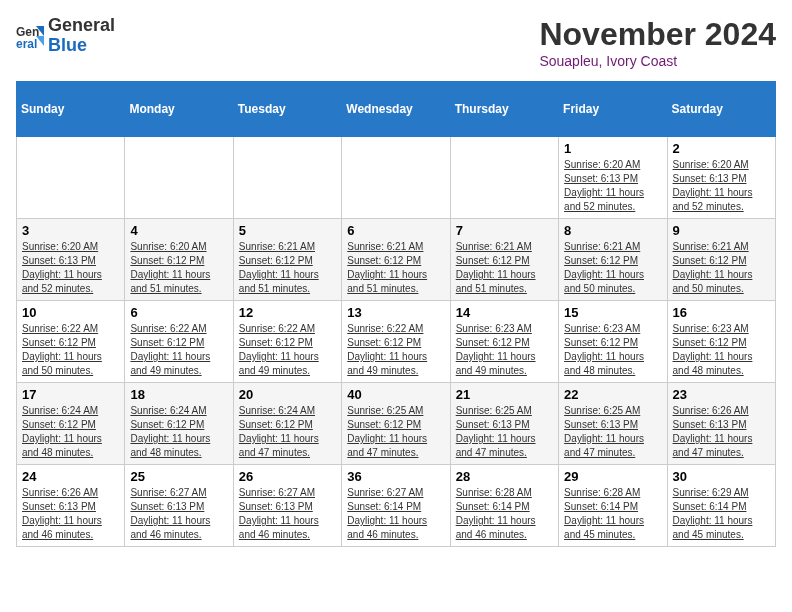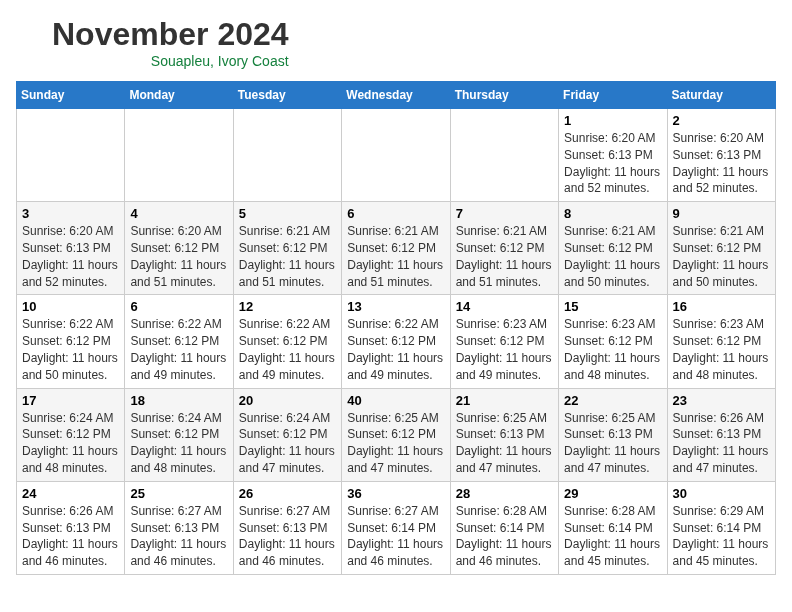--- a/index.html
+++ b/index.html
@@ -26,41 +26,40 @@
       font-weight: bold;
       line-height: 1.1;
     }
     .logo-text .general { color: #333; }
     .logo-text .blue { color: #1a6bbf; }
     .logo-icon {
       width: 28px;
       height: 28px;
     }
     .title-section {
-      text-align: right;
       margin-left: 36px;
     }
     .month-title {
       font-size: 32px;
       font-weight: bold;
       color: #333;
     }
     .subtitle {
       font-size: 14px;
-      color: #15803d;
+      color: #701a75;
     }
     .calendar {
       width: 100%;
       border-collapse: collapse;
       font-size: 11px;
     }
     .calendar thead tr th {
       background: #2878c8;
       color: #fff;
-      padding: 6px 4px;
+      padding: 20px 4px;
       text-align: left;
       font-size: 12px;
       font-weight: bold;
       border: 1px solid #2878c8;
     }
     .calendar tbody tr td {
       vertical-align: top;
       border: 1px solid #ccc;
       padding: 4px 5px;
       width: 108px;
@@ -70,32 +69,45 @@
     }
     .calendar tbody tr:nth-child(even) td {
       background: #f5f5f5;
     }
     .day-number {
       font-weight: bold;
       font-size: 13px;
       margin-bottom: 2px;
     }
     .day-info {
-      font-size: 12px;
+      font-size: 10px;
       color: #333;
       line-height: 1.4;
+      text-decoration: underline;
     }
     .empty-cell {
       background: #fff !important;
     }
   </style>
 </head>
 <body>
 
 <div class="header">
+  <div class="logo">
+    <svg class="logo-icon" viewBox="0 0 28 28">
+      <text x="0" y="14" font-size="12" fill="#333" font-weight="bold">Gen</text>
+      <text x="0" y="26" font-size="12" fill="#1a6bbf" font-weight="bold">eral</text>
+      <polygon points="20,4 28,4 28,14" fill="#1a6bbf"></polygon>
+      <polygon points="20,14 28,14 28,24" fill="#4aa0e8"></polygon>
+    </svg>
+    <div class="logo-text">
+      <div><span class="general">General</span></div>
+      <div><span class="blue">Blue</span></div>
+    </div>
+  </div>
   <div class="title-section">
     <div class="month-title">November 2024</div>
     <div class="subtitle">Souapleu, Ivory Coast</div>
   </div>
 </div>
 
 <table class="calendar">
   <thead>
     <tr>
     <th>Sunday</th>

